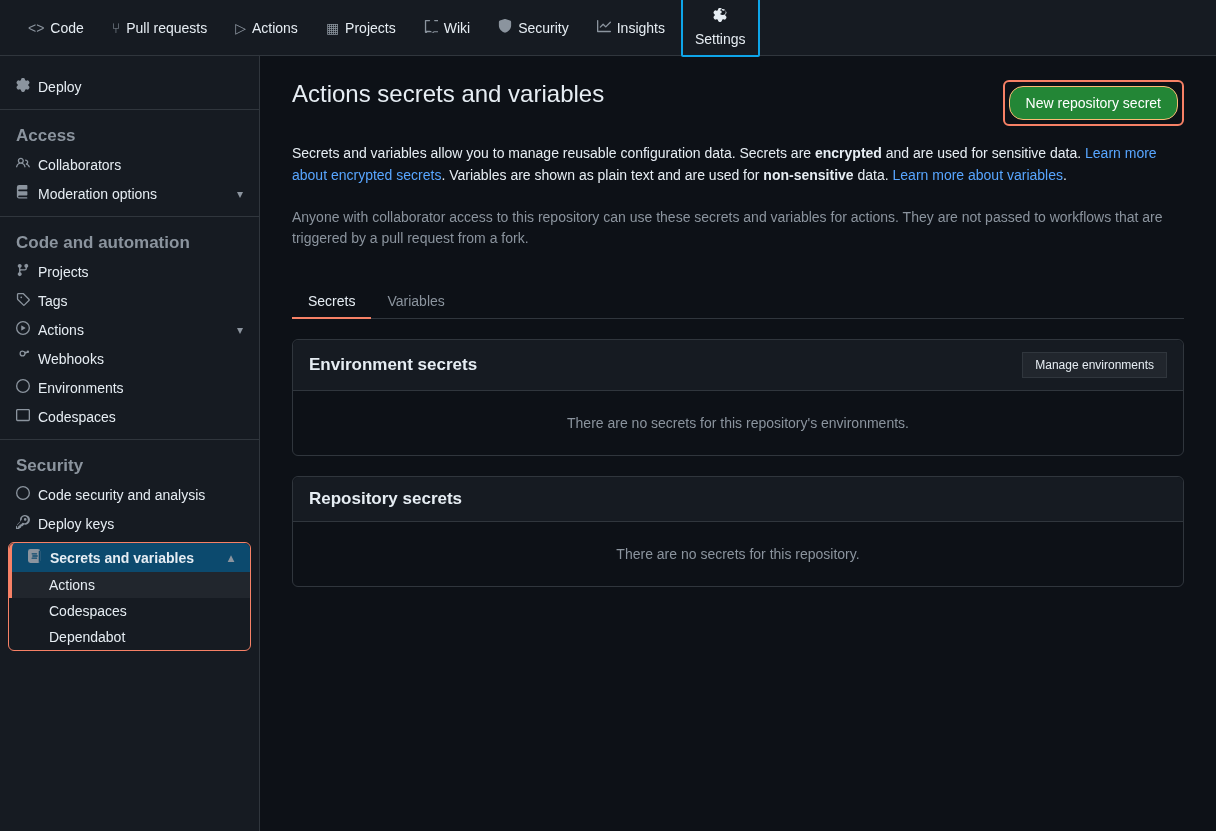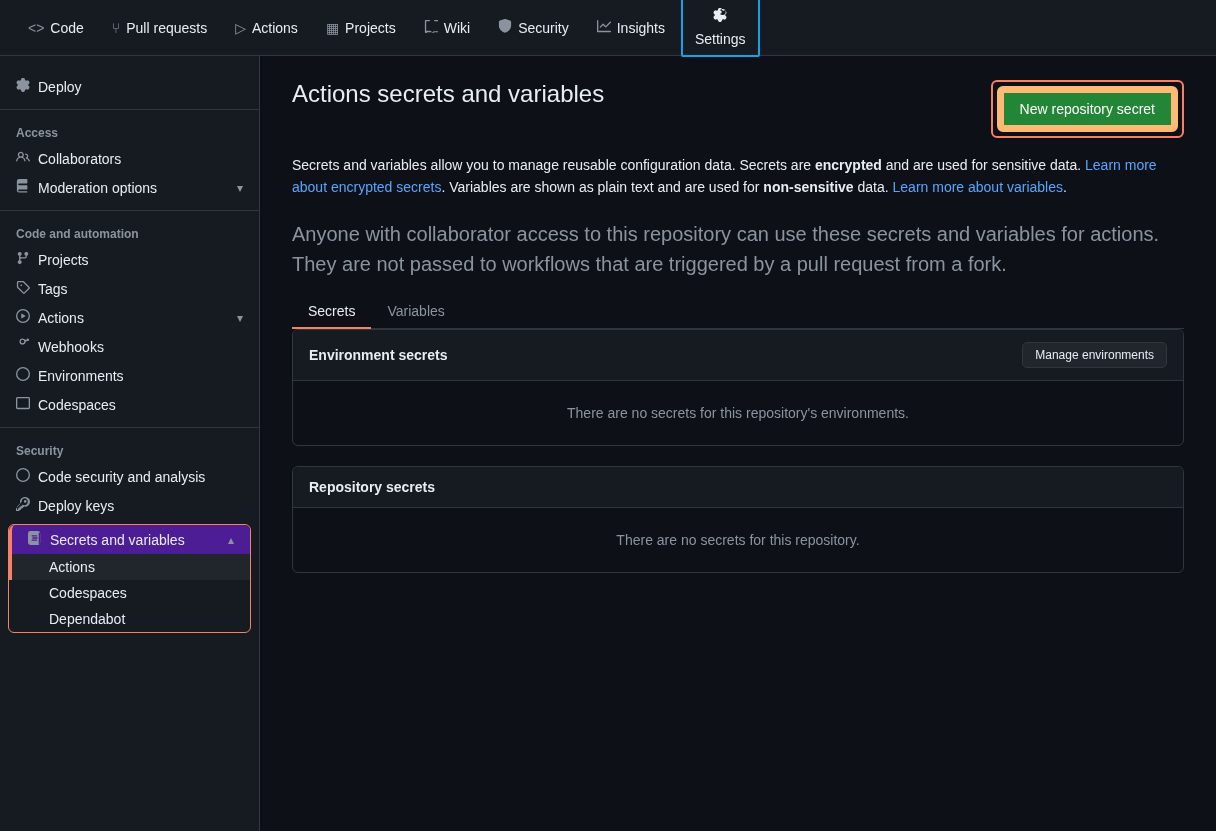--- a/index.html
+++ b/index.html
@@ -48,21 +48,21 @@
     
     .sidebar {
       width: 260px;
       min-width: 260px;
       background: #161b22;
       border-right: 1px solid #30363d;
       padding: 16px 0;
       overflow-y: auto;
     }
     .sidebar-section-label {
-      font-size: 12px;
+      font-size: 17px;
       font-weight: 600;
       color: #8b949e;
       padding: 8px 16px 4px 16px;
       text-transform: none;
     }
     .sidebar-item {
       display: flex;
       align-items: center;
       justify-content: space-between;
       padding: 6px 16px;
@@ -72,21 +72,22 @@
       font-size: 14px;
     }
     .sidebar-item .left {
       display: flex;
       align-items: center;
       gap: 8px;
     }
     .sidebar-item .icon { color: #8b949e; font-size: 14px; }
     .sidebar-item.active-item {
       border-left: 3px solid #f78166;
-      background: #4c1d95;
+      background: #0c4a6e;
+      font-weight: bold;
     }
     .sidebar-sub-item {
       padding: 5px 16px 5px 40px;
       color: #e6edf3;
       cursor: pointer;
       font-size: 14px;
       display: flex;
       align-items: center;
     }
     .sidebar-sub-item.active {
@@ -119,60 +120,61 @@
       margin-bottom: 16px;
     }
     .page-title {
       font-size: 24px;
       font-weight: 400;
       color: #e6edf3;
     }
     .btn-green {
       background: #238636;
       color: #fff;
-      border: 7px solid #fdba74;
-      border-radius: 6px;
+      border: 1px solid #fdba74;
+      border-radius: 14px;
       padding: 8px 16px;
       font-size: 14px;
       font-weight: 500;
       cursor: pointer;
       white-space: nowrap;
     }
     .btn-outline {
       background: #21262d;
       color: #e6edf3;
       border: 1px solid #30363d;
-      border-radius: 5px;
+      border-radius: 0;
       padding: 5px 12px;
       font-size: 12px;
       cursor: pointer;
     }
     .new-repo-box {
       border: 2px solid #f78166;
       border-radius: 6px;
       padding: 4px;
     }
     .description-text {
       font-size: 14px;
       color: #e6edf3;
       line-height: 1.6;
       margin-bottom: 20px;
     }
     .description-text a { color: #58a6ff; text-decoration: none; }
     .notice-text {
-      font-size: 20px;
+      font-size: 14px;
       color: #8b949e;
-      margin-bottom: 16px;
+      margin-bottom: 36px;
       line-height: 1.5;
     }
 
     
     .tabs {
       display: flex;
       border-bottom: 1px solid #30363d;
+      margin-bottom: 20px;
     }
     .tab {
       padding: 8px 16px;
       font-size: 14px;
       cursor: pointer;
       color: #8b949e;
       border-bottom: 2px solid transparent;
       margin-bottom: -1px;
     }
     .tab.active {
@@ -190,21 +192,21 @@
       display: flex;
       align-items: center;
       justify-content: space-between;
       padding: 12px 16px;
       background: #161b22;
       border-radius: 6px 6px 0 0;
       border-bottom: 1px solid #30363d;
     }
     .section-title {
       font-weight: 600;
-      font-size: 14px;
+      font-size: 17px;
       color: #e6edf3;
     }
     .section-body {
       padding: 24px 16px;
       text-align: center;
       color: #8b949e;
       font-size: 14px;
     }
   </style>
 </head>

